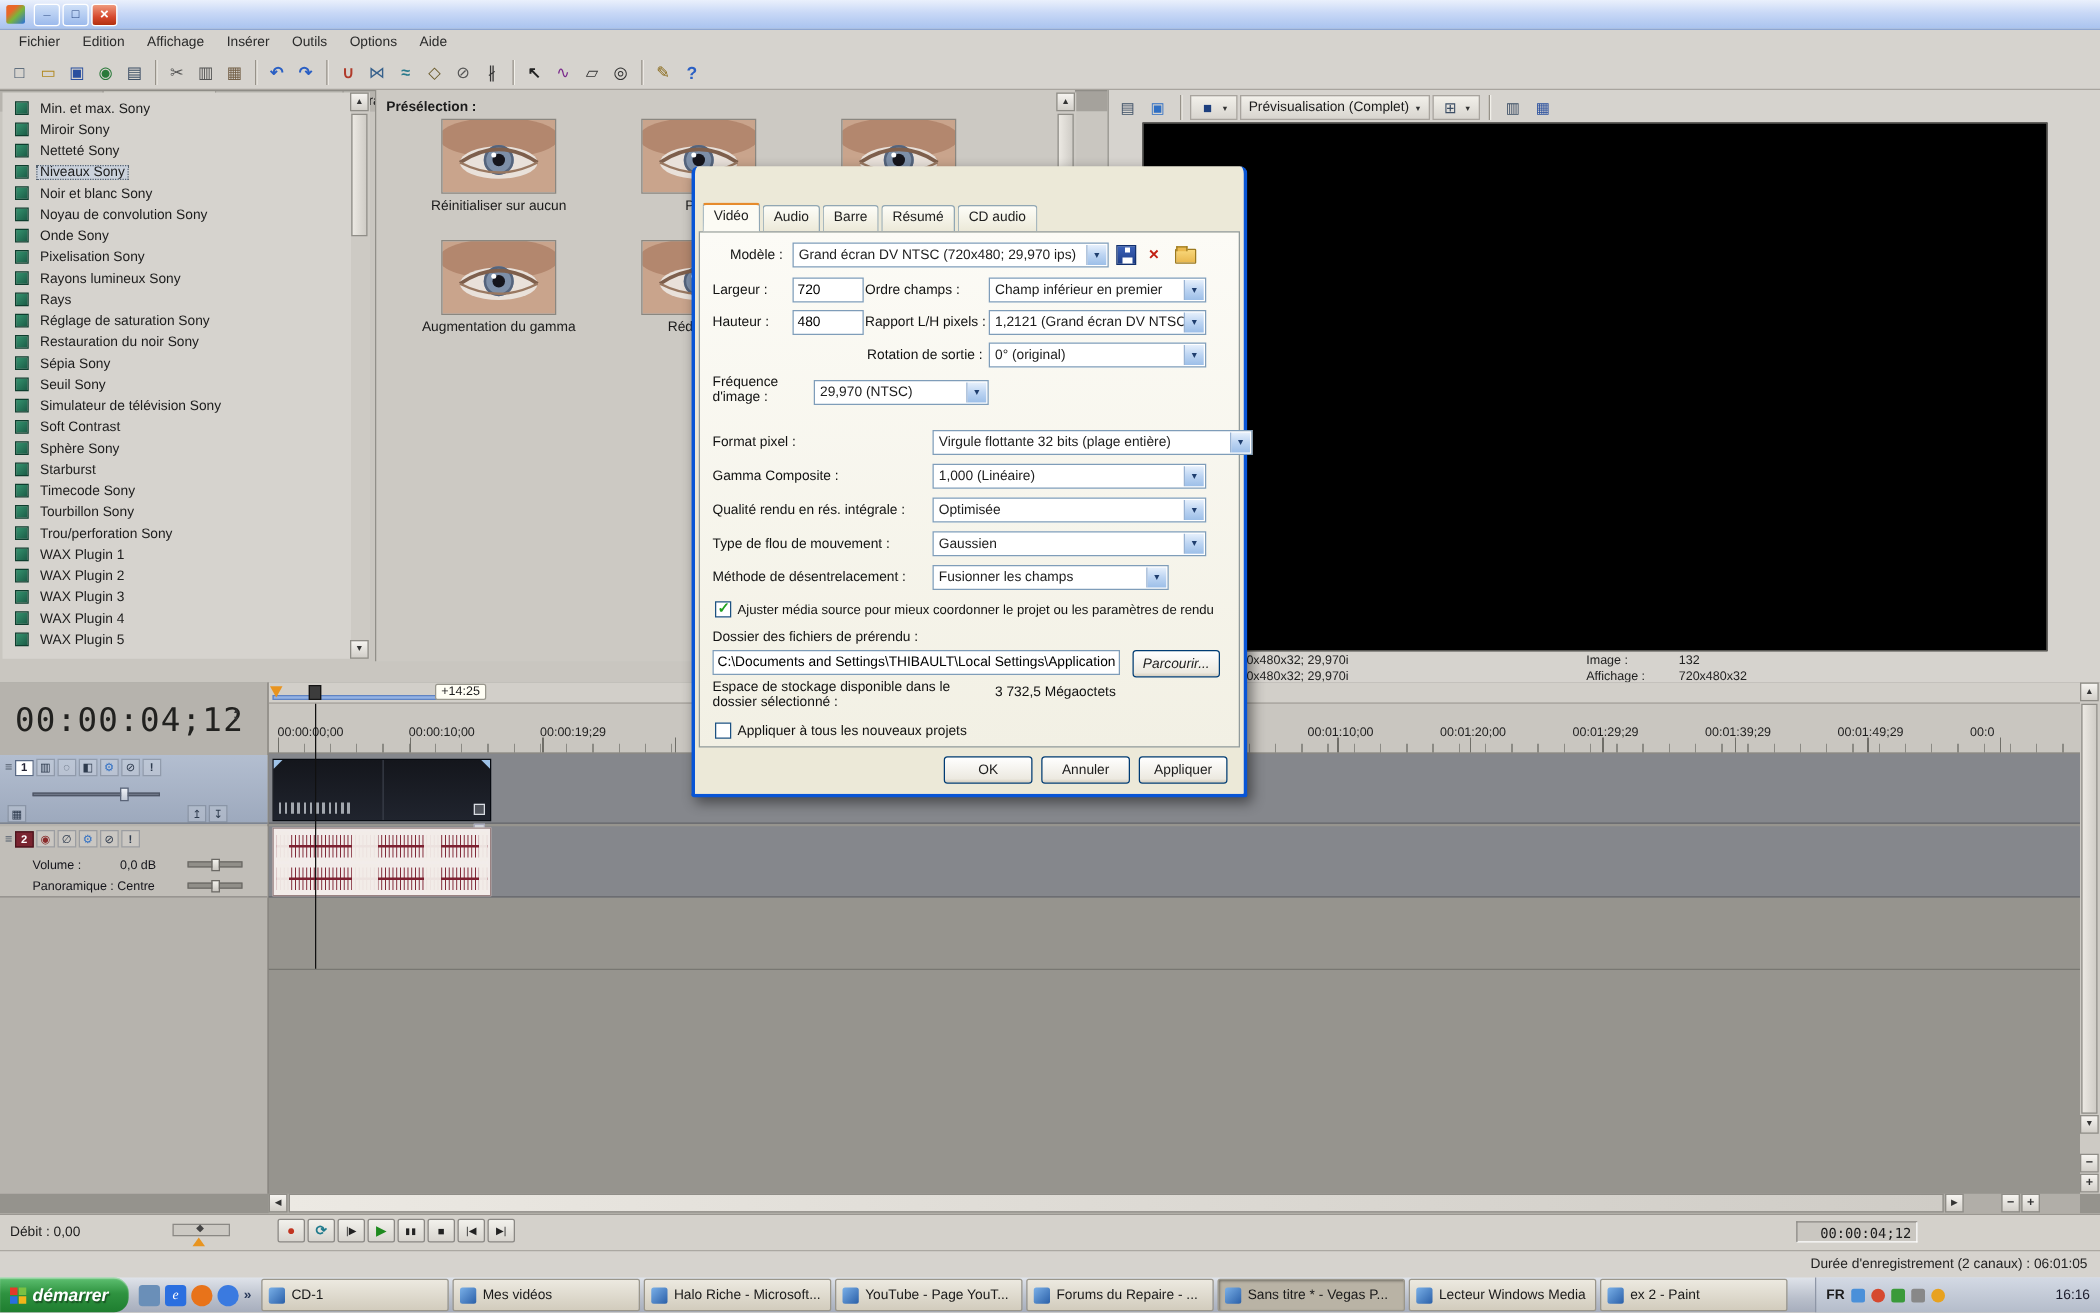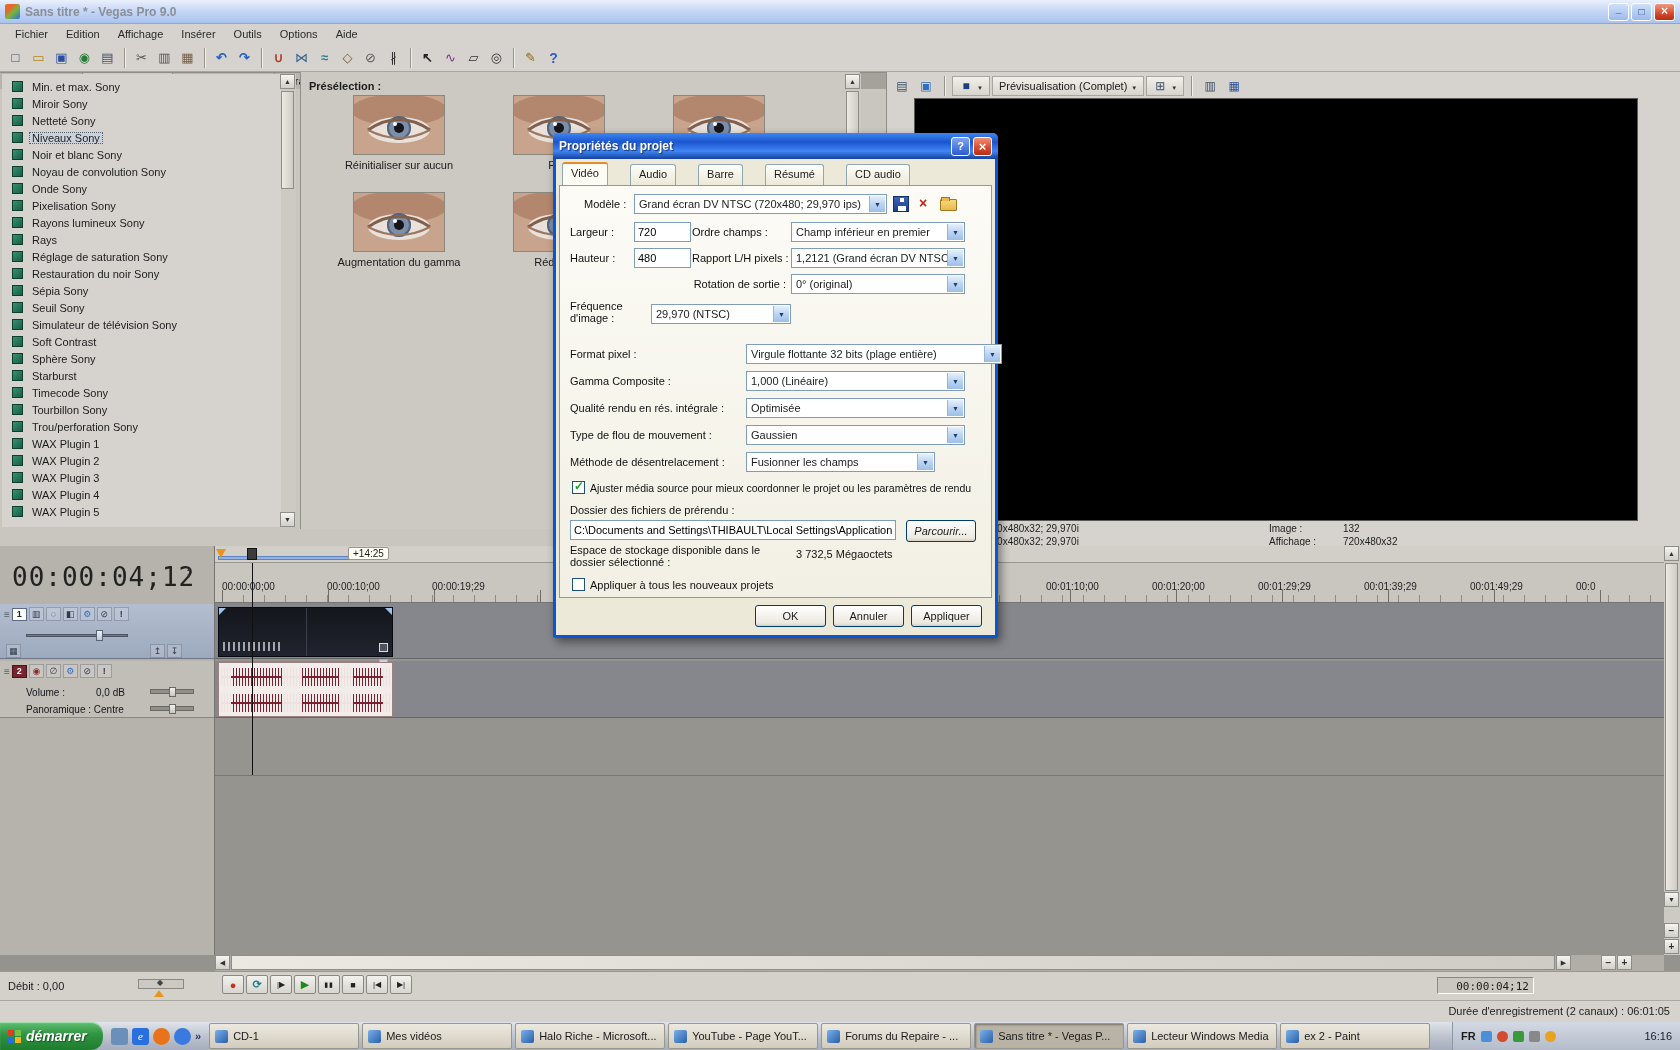--- a/index.html
+++ b/index.html
@@ -184,21 +184,21 @@
 
 
 #dialog{left:553px;top:133px;width:445px;height:505px;background:#ece9d8;border:3px solid #0855d6;border-top:none;border-radius:6px 6px 3px 3px;box-shadow:3px 4px 10px rgba(0,0,0,.45);z-index:60;}
 #dlg-title{position:absolute;left:-3px;top:0;width:445px;height:26px;border-radius:5px 5px 0 0;background:linear-gradient(180deg,#3d86f2,#1c55cf 35%,#3f86f4 70%,#16409e);display:flex;align-items:center;padding:0 6px;}
 #dlg-title .dtext{color:#fff;font-weight:bold;font-size:12px;flex:1;text-shadow:1px 1px 1px #10306e;}
 .dlg-btn{width:19px;height:19px;border:1px solid #fff;border-radius:3px;margin-left:3px;text-align:center;line-height:17px;font-weight:bold;color:#fff;font-size:11px;}
 .dlg-help{background:linear-gradient(#7fa5f2,#2a5bd0);}
 .dlg-help::after{content:"?";}
 .dlg-close{background:linear-gradient(#ef9070,#d6492f 60%,#b2300f);}
 .dlg-close::after{content:"×";font-size:13px;}
-#dtabs{position:absolute;left:6px;top:31px;display:flex;gap:20px;}
+#dtabs{position:absolute;left:6px;top:31px;display:flex;}
 .dtab{height:21px;padding:3px 8px 0;border:1px solid #91a7b4;border-bottom:none;border-radius:3px 3px 0 0;background:linear-gradient(#fdfdf8,#ece9d8);margin-right:2px;font-size:11px;}
 #dtabs span.dtab:nth-of-type(1){border-top:2px solid #e68b2c;background:#fcfbf4;font-weight:normal;height:23px;margin-top:-2px;position:relative;z-index:2;}
 #dpage{position:absolute;left:3px;top:52px;width:433px;height:413px;background:linear-gradient(#fcfbf6,#f2f0e4);border:1px solid #919b9c;}
 .dlab{position:absolute;font-size:11px;color:#111;}
 .combo{position:absolute;height:20px;border:1px solid #7f9db9;background:#fff;overflow:hidden;}
 .combo .ctext{position:absolute;left:4px;top:3px;right:17px;white-space:nowrap;overflow:hidden;font-size:11px;}
 .combo::after{content:"▼";position:absolute;right:1px;top:1px;bottom:1px;width:15px;background:linear-gradient(#e6f0fc,#bcd4f2 50%,#9dbfe8);border-left:1px solid #9ab4d4;font-size:7px;color:#1f3e6e;text-align:center;line-height:17px;}
 .tbox{position:absolute;height:20px;border:1px solid #7f9db9;background:#fff;font-size:11px;padding:2px 3px;font-family:"Liberation Sans",sans-serif;}
 .xpbtn{position:absolute;height:22px;border:1px solid #003c74;border-radius:3px;background:linear-gradient(#ffffff,#ece9e0 85%,#d6cfc0);font-size:11px;text-align:center;line-height:20px;}
 .chk{position:absolute;width:13px;height:13px;background:#fff;border:1px solid #1c5180;}
@@ -207,21 +207,20 @@
 .icon-delete{position:absolute;width:16px;height:16px;color:#c22014;font-weight:bold;font-size:14px;text-align:center;line-height:15px;}
 .icon-delete::after{content:"×";}
 .icon-folder{position:absolute;width:17px;height:12px;background:linear-gradient(#f8d77a,#e9b84e);border:1px solid #9c7a1f;border-radius:1px;}
 .icon-folder::before{content:"";position:absolute;left:0;top:-3px;width:7px;height:3px;background:#e9b84e;border:1px solid #9c7a1f;border-bottom:none;}
 </style>
 </head>
 <body>
 
 <div id="titlebar" class="a" data-name="window-titlebar">
   <span class="app-icon" data-name="vegas-app-icon"></span>
-  <span class="ttext" data-name="window-title">Sans titre * - Vegas Pro 9.0</span>
   <span class="capbtn cap-min" data-name="minimize-button"></span>
   <span class="capbtn cap-max" data-name="maximize-button"></span>
   <span class="capbtn cap-close" data-name="close-button"></span>
 </div>
 
 <div id="menubar" class="a" data-name="menubar">
 
 <span class="menu-item" data-name="menu-item">Fichier</span>
     <span class="menu-item" data-name="menu-item">Edition</span>
     <span class="menu-item" data-name="menu-item">Affichage</span>
@@ -745,25 +744,20 @@
     <span class="tray-ico" style="background:#4a90d9;" data-name="network-icon"></span>
     <span class="tray-ico" style="background:#d6492f;border-radius:50%;" data-name="antivirus-icon"></span>
     <span class="tray-ico" style="background:#3a9a3a;" data-name="messenger-icon"></span>
     <span class="tray-ico" style="background:#888;" data-name="volume-icon"></span>
     <span class="tray-ico" style="background:#e8a21f;border-radius:50%;" data-name="update-icon"></span>
     <span class="time" data-name="clock">16:16</span>
   </div>
 </div>
 
 <div id="dialog" class="a" data-name="project-properties-dialog">
-  <div id="dlg-title" data-name="dialog-titlebar">
-    <span class="dtext" data-name="dialog-title">Propriétés du projet</span>
-    <span class="dlg-btn dlg-help" data-name="help-icon"></span>
-    <span class="dlg-btn dlg-close" data-name="close-icon"></span>
-  </div>
   <div id="dtabs" data-name="dialog-tabs">
 
   <span class="dtab" data-name="dialog-tab">Vidéo</span>
       <span class="dtab" data-name="dialog-tab">Audio</span>
       <span class="dtab" data-name="dialog-tab">Barre</span>
       <span class="dtab" data-name="dialog-tab">Résumé</span>
       <span class="dtab" data-name="dialog-tab">CD audio</span>
     </div>
   <div id="dpage" data-name="video-tab-page">
     <span class="dlab" style="left:10px;top:12px;margin-left:14px;" data-name="template-label">Modèle :</span>

